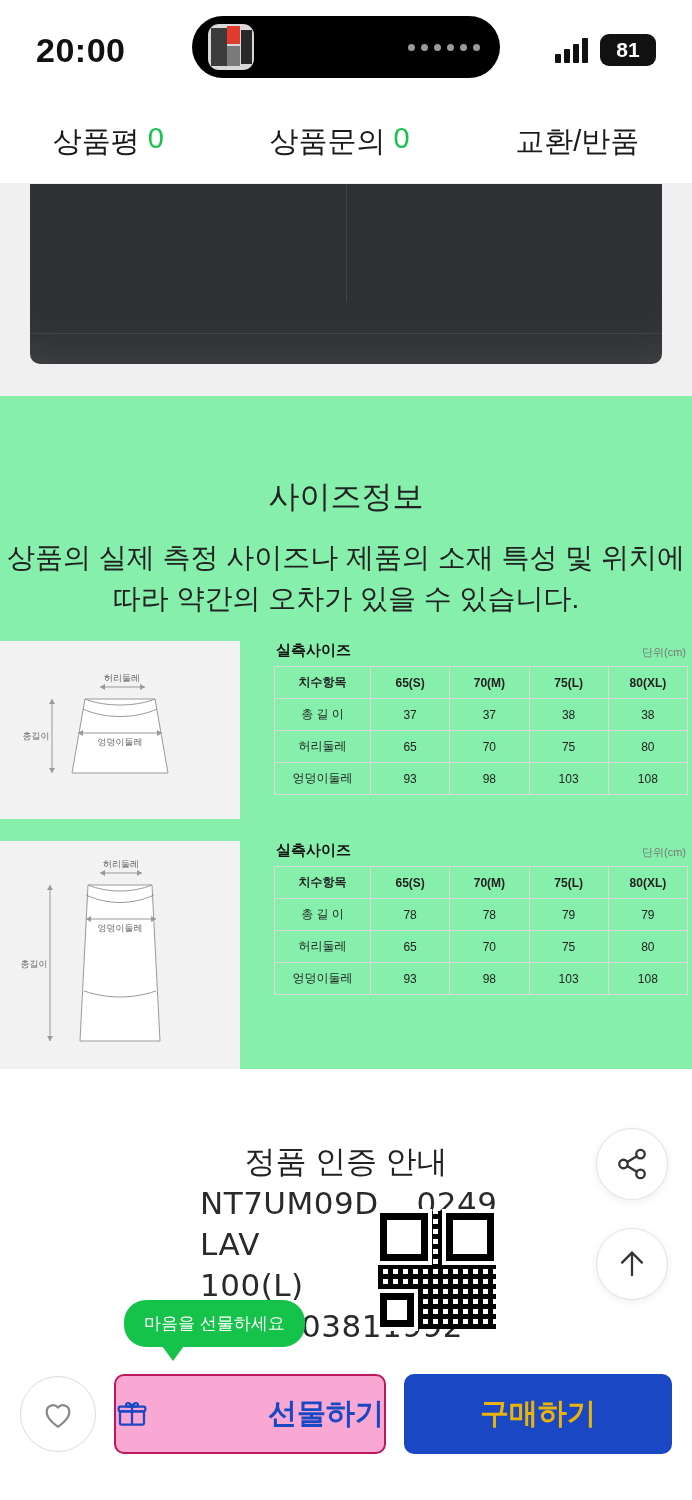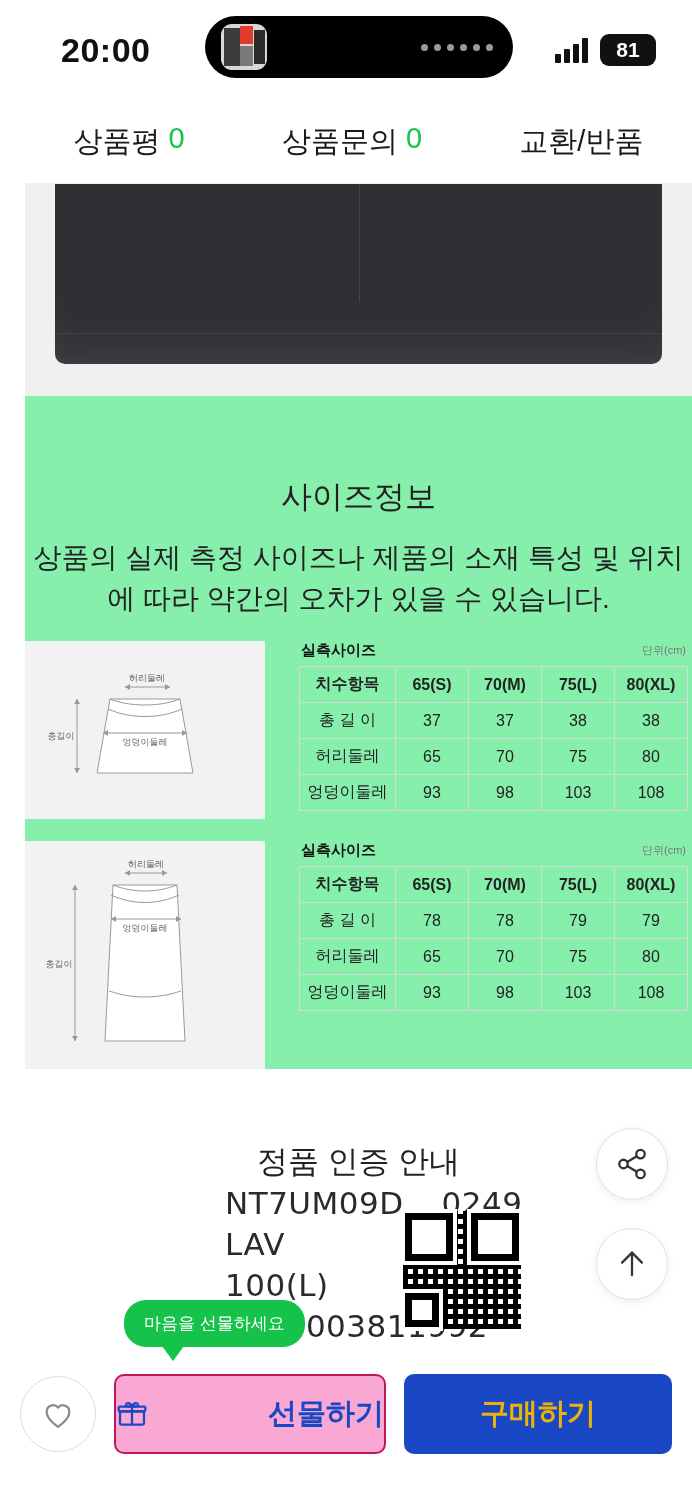--- a/index.html
+++ b/index.html
@@ -9,21 +9,20 @@
     background: #ffffff;
     font-family: "Liberation Sans", sans-serif;
     overflow: hidden;
   }
   .phone {
     position: relative;
     width: 692px;
     height: 1500px;
     background: #ffffff;
     overflow: hidden;
-    padding-left: 25px;
   }
 
   
   .statusbar {
     position: relative;
     height: 100px;
     background: #ffffff;
     display: flex;
     align-items: center;
     justify-content: space-between;
@@ -193,34 +192,34 @@
   .diagram.long { height: 228px; }
   .diagram svg { width: 100%; height: 100%; display: block; }
 
   .table-wrap {
     flex: 1;
     padding: 0 4px 0 34px;
   }
   .tbl-head {
     display: flex;
     justify-content: space-between;
-    align-items: center;
+    align-items: flex-end;
     padding: 0 2px 6px;
   }
   .tbl-head .t1 { font-size: 15px; font-weight: 700; color: #111; }
   .tbl-head .t2 { font-size: 11px; color: #777; }
   table.size-table {
     width: 100%;
     border-collapse: collapse;
     table-layout: fixed;
   }
   table.size-table th, table.size-table td {
     border: 1px solid #d9d9d9;
     text-align: center;
-    font-size: 16px;
+    font-size: 12px;
     color: #222;
     padding: 7px 2px;
     font-weight: 400;
   }
   table.size-table th { font-weight: 700; }
   table.size-table td.first, table.size-table th.first { width: 96px; }
 
   
   .auth-section {
     margin-top: 72px;

